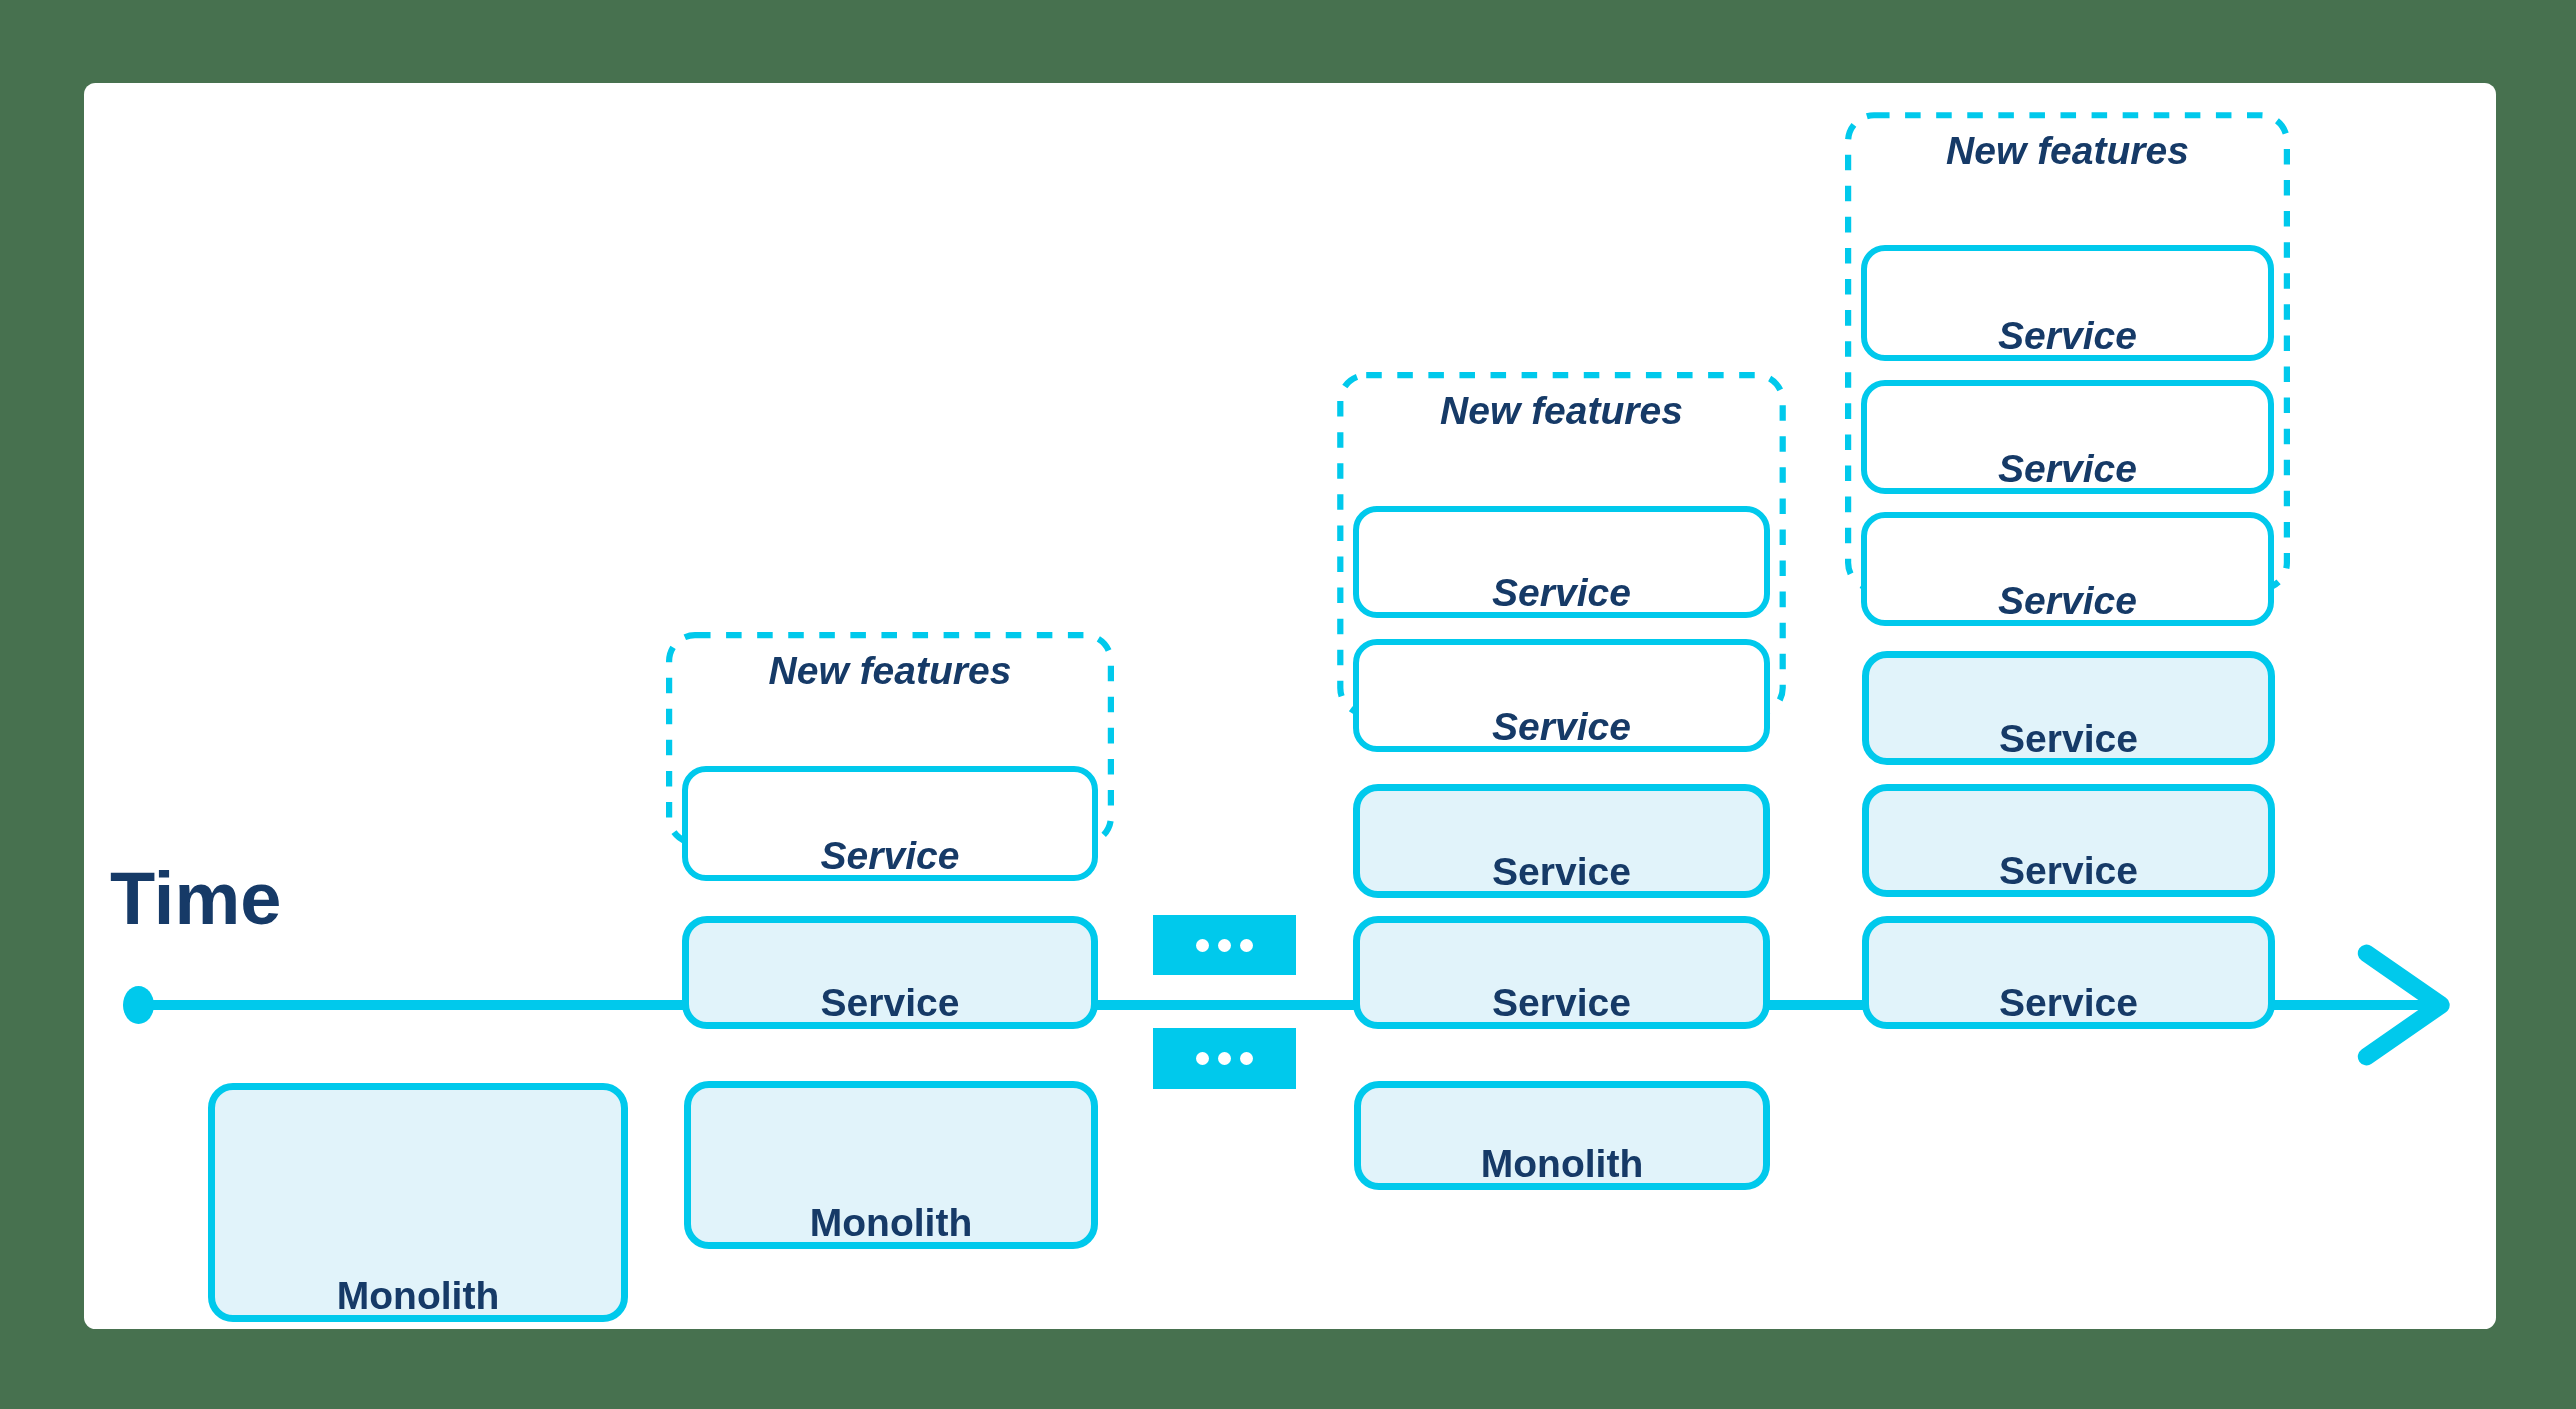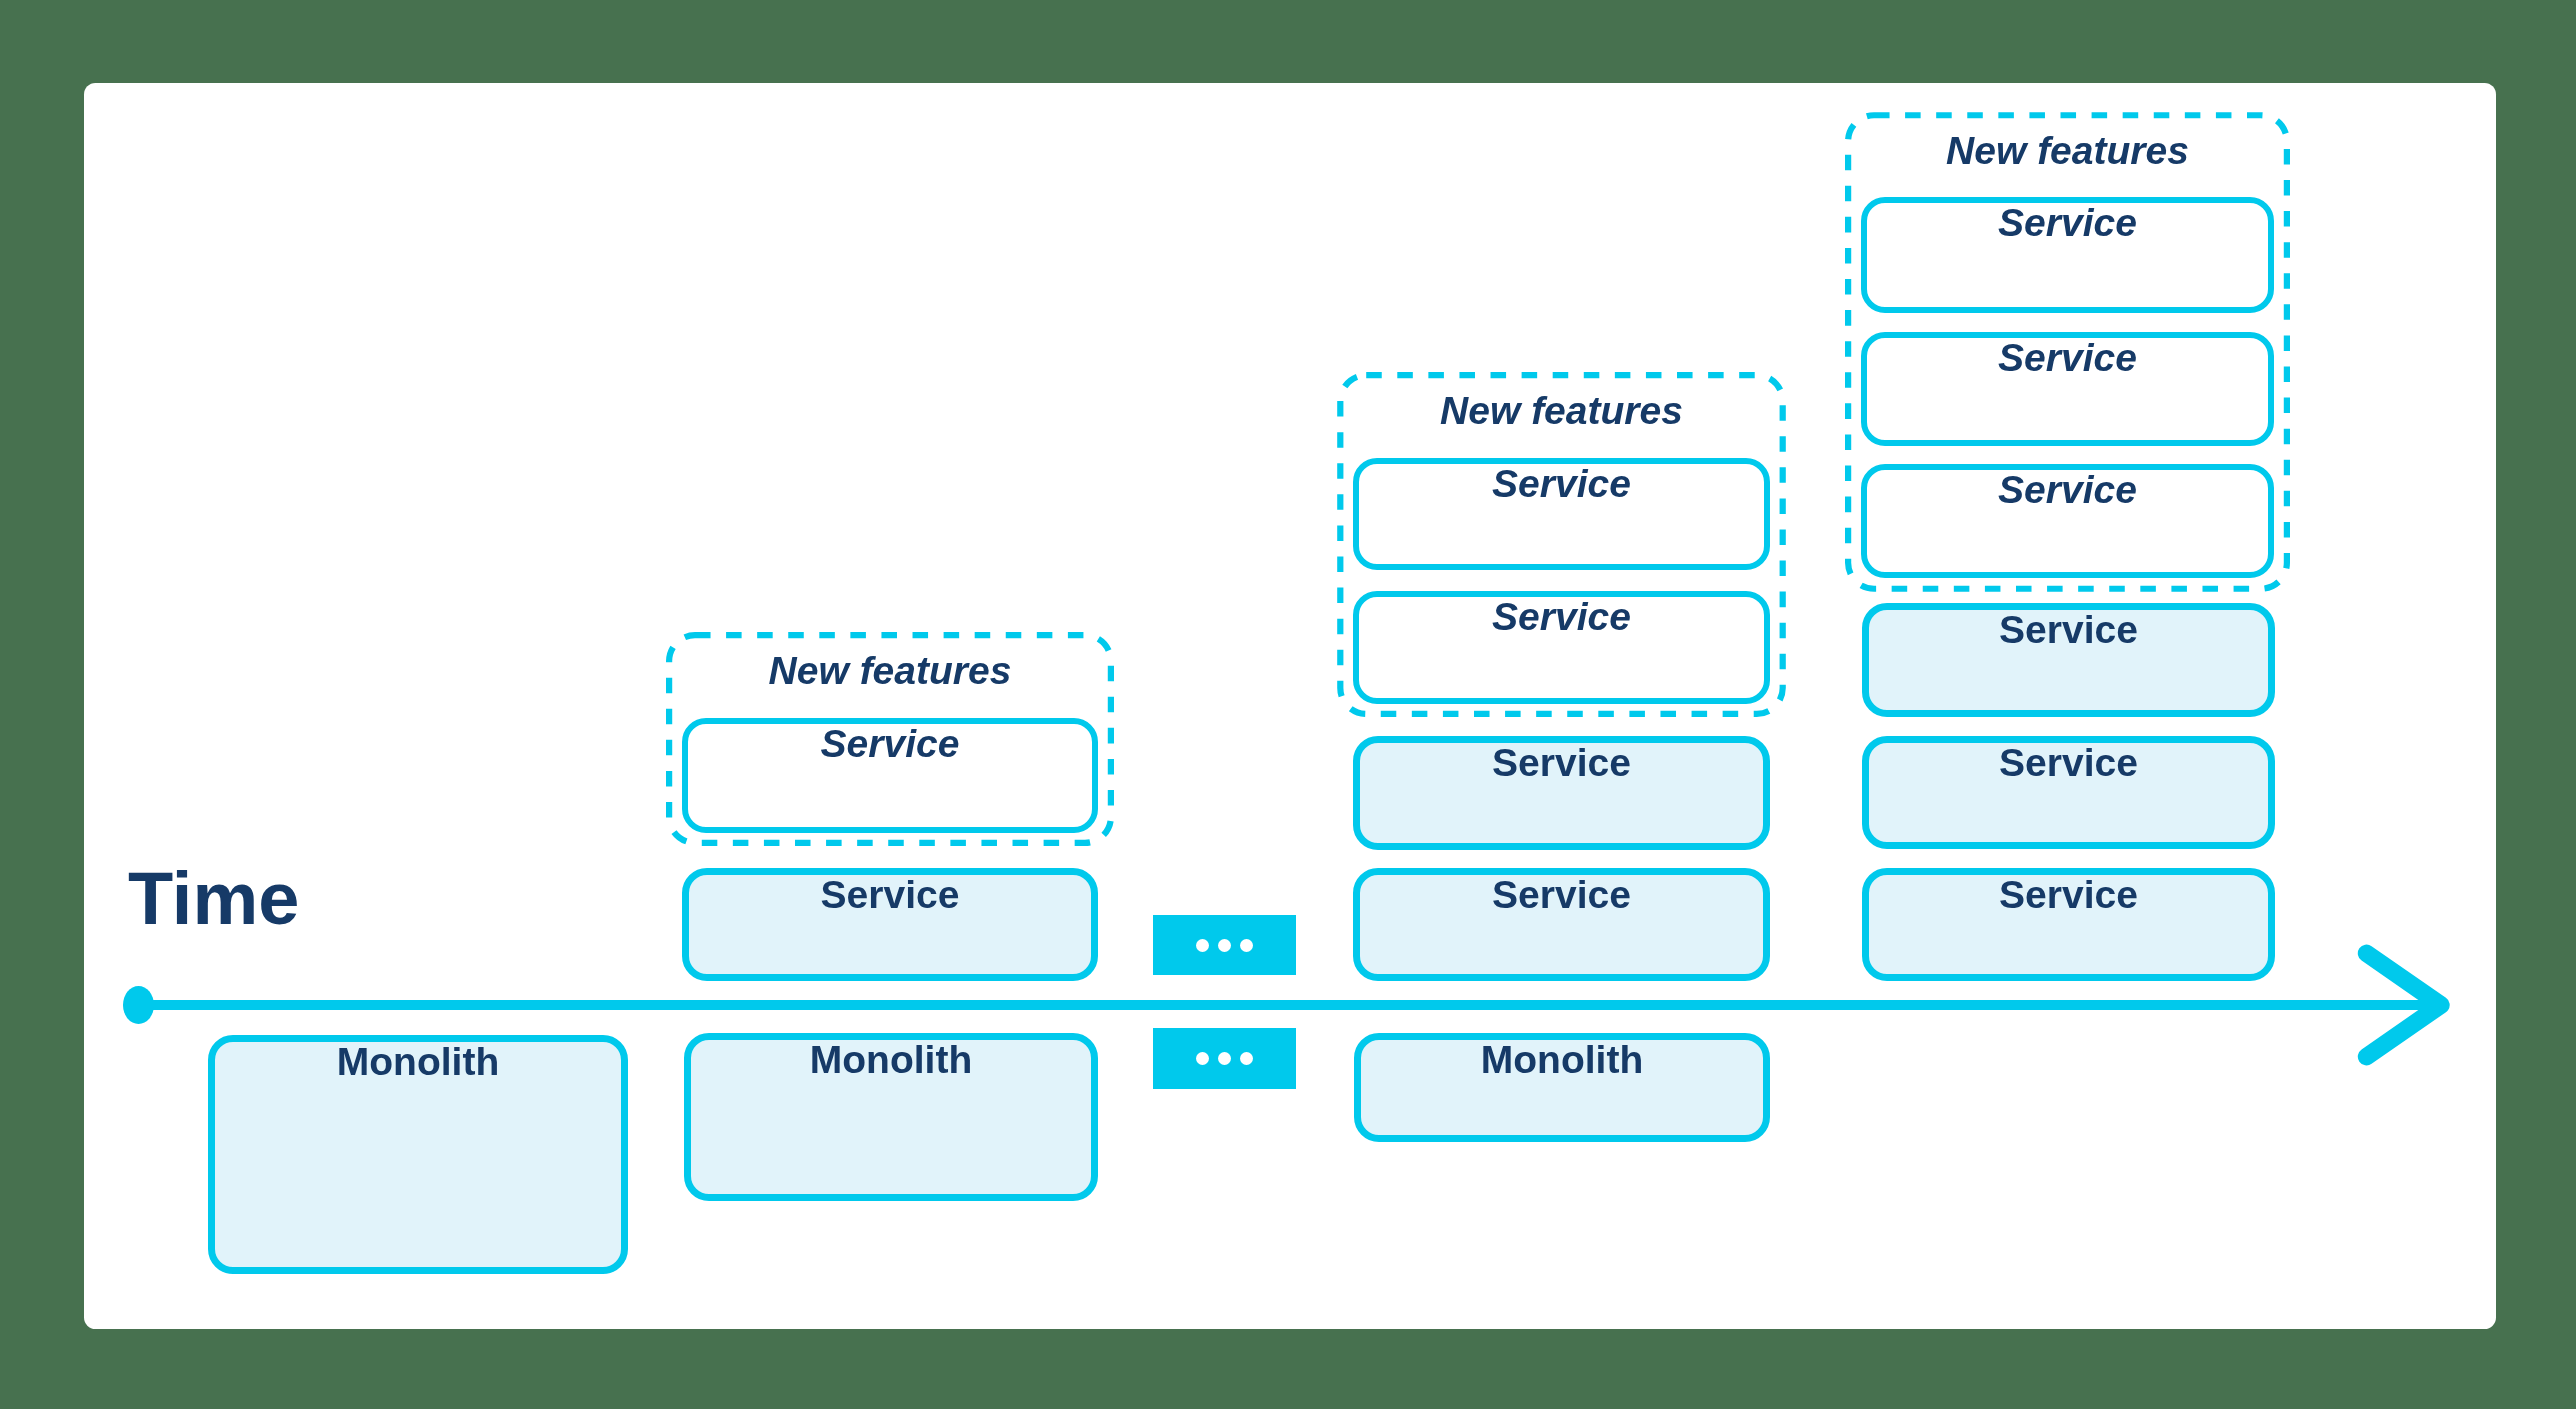--- a/index.html
+++ b/index.html
@@ -21,35 +21,35 @@
     position:absolute;left:84px;top:83px;width:2412px;height:1246px;
     background:var(--canvas);border-radius:11.4px;
   }
   .abs{position:absolute;font-style:italic;}
   .label{
     color:var(--navy);font-weight:bold;font-size:39px;
     display:flex;align-items:center;justify-content:center;
     text-align:center;line-height:1;
   }
   .time-label{
-    position:absolute;left:128px;top:862px;
+    position:absolute;left:110px;top:862px;
     color:var(--navy);font-weight:bold;font-size:74px;line-height:1;
   }
   .timeline-line{
     position:absolute;left:139px;top:1000px;width:2290px;height:10.4px;
     background:var(--cyan);
   }
   .timeline-dot{
     position:absolute;left:123px;top:986px;width:31px;height:38px;
     background:var(--cyan);border-radius:50%;
   }
   .arrow-svg{position:absolute;left:2352px;top:942px;}
   .box{
     position:absolute;border:7.3px solid var(--cyan);
-    display:flex;align-items:flex-start;justify-content:center;
+    display:flex;align-items:flex-end;justify-content:center;margin-top:48px;
   }
   .box.light{background:var(--light-blue);border-radius:25px;}
   .box.white{background:var(--white);border-radius:24px;border-width:6.7px;}
   .monolith-1{left:208px;top:1035px;width:420px;height:239px;border-radius:30px;}
   .monolith-2{left:684px;top:1033px;width:414px;height:168px;border-radius:27px;}
   .monolith-3{left:1354px;top:1033px;width:416px;height:109px;border-radius:24px;}
   .dashed-group{position:absolute;}
   .dashed-group > svg{position:absolute;left:0;top:0;}
   .group-title{
     position:absolute;left:0;top:18.7px;width:100%;

